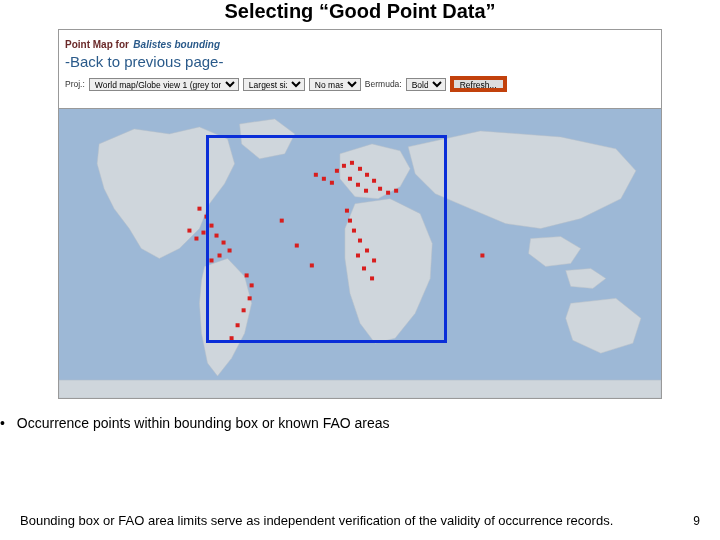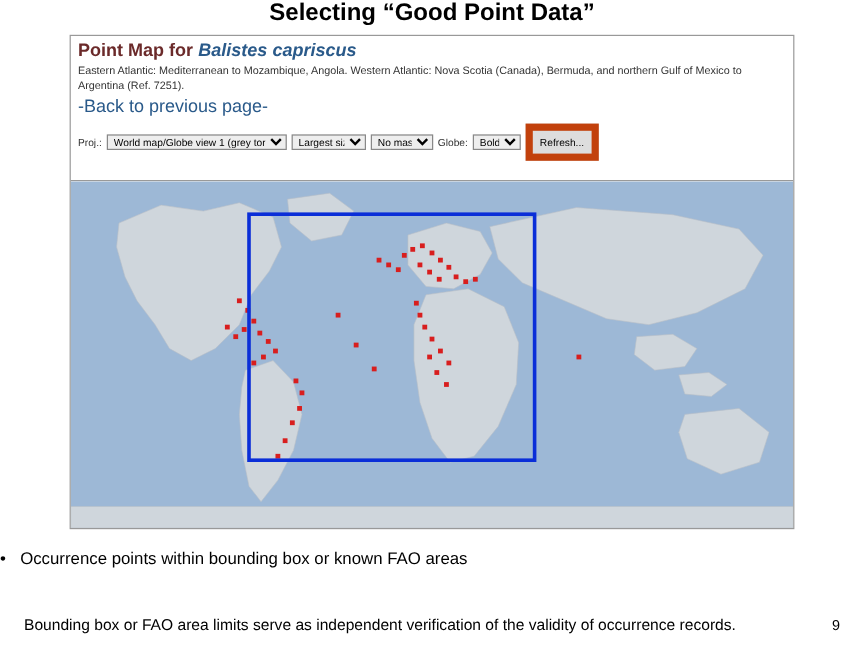--- a/index.html
+++ b/index.html
@@ -20,21 +20,21 @@
   }
   .map-card {
     margin: 0 58px 0 58px;
     border: 1px solid #999;
     background: #fff;
   }
   .map-header {
     padding: 4px 6px 2px 6px;
   }
   .point-map-for {
-    font-size: 15px;
+    font-size: 10px;
     color: #6b2a2a;
     font-weight: bold;
   }
   .species {
     font-style: italic;
     color: #2a5a8a;
     font-weight: bold;
   }
   .range-desc {
     font-size: 9px;
@@ -60,24 +60,24 @@
   .toolbar select {
     font-size: 8.5px;
     border: 1px solid #888;
     background: #eee;
     padding: 0 1px;
     height: 13px;
   }
   .toolbar .kv-label { white-space: nowrap; }
   .toolbar .refresh {
     font-size: 8.5px;
-    border: 6px solid #c2410c;
+    border: 4px solid #c2410c;
     background: #ddd;
     padding: 0 6px;
-    height: 31px;
+    height: 16px;
     cursor: pointer;
   }
   .map-wrap {
     position: relative;
     width: 100%;
     height: 290px;
     border-top: 1px solid #999;
     overflow: hidden;
   }
   svg.world { display:block; width:100%; height:100%; }
@@ -113,38 +113,37 @@
 </style>
 </head>
 <body>
 
 <div class="slide-title">Selecting “Good Point Data”</div>
 
 <div class="map-card">
   <div class="map-header">
     <div>
       <span class="point-map-for">Point Map for</span>
-      <span class="point-map-for species">Balistes capriscus</span>
+      <span class="point-map-for species">Balistes bounding</span>
     </div>
-    <div class="range-desc">Eastern Atlantic: Mediterranean to Mozambique, Angola. Western Atlantic: Nova Scotia (Canada), Bermuda, and northern Gulf of Mexico to Argentina (Ref. 7251).</div>
     <span class="back-link">-Back to previous page-</span>
   </div>
 
   <div class="toolbar">
     <span class="kv-label">Proj.:</span>
     <select style="width:150px">
       <option>World map/Globe view 1 (grey tones)</option>
     </select>
     <select style="width:62px">
       <option>Largest size</option>
     </select>
     <select style="width:52px">
       <option>No mask</option>
     </select>
-    <span class="kv-label">Globe:</span>
+    <span class="kv-label">Bermuda:</span>
     <select style="width:40px">
       <option>Bold</option>
     </select>
     <button class="refresh">Refresh...</button>
   </div>
 
   <div class="map-wrap">
     <svg class="world" viewBox="0 0 600 290" preserveAspectRatio="none">
 
       <rect x="0" y="0" width="600" height="290" fill="#9db8d6"></rect>

